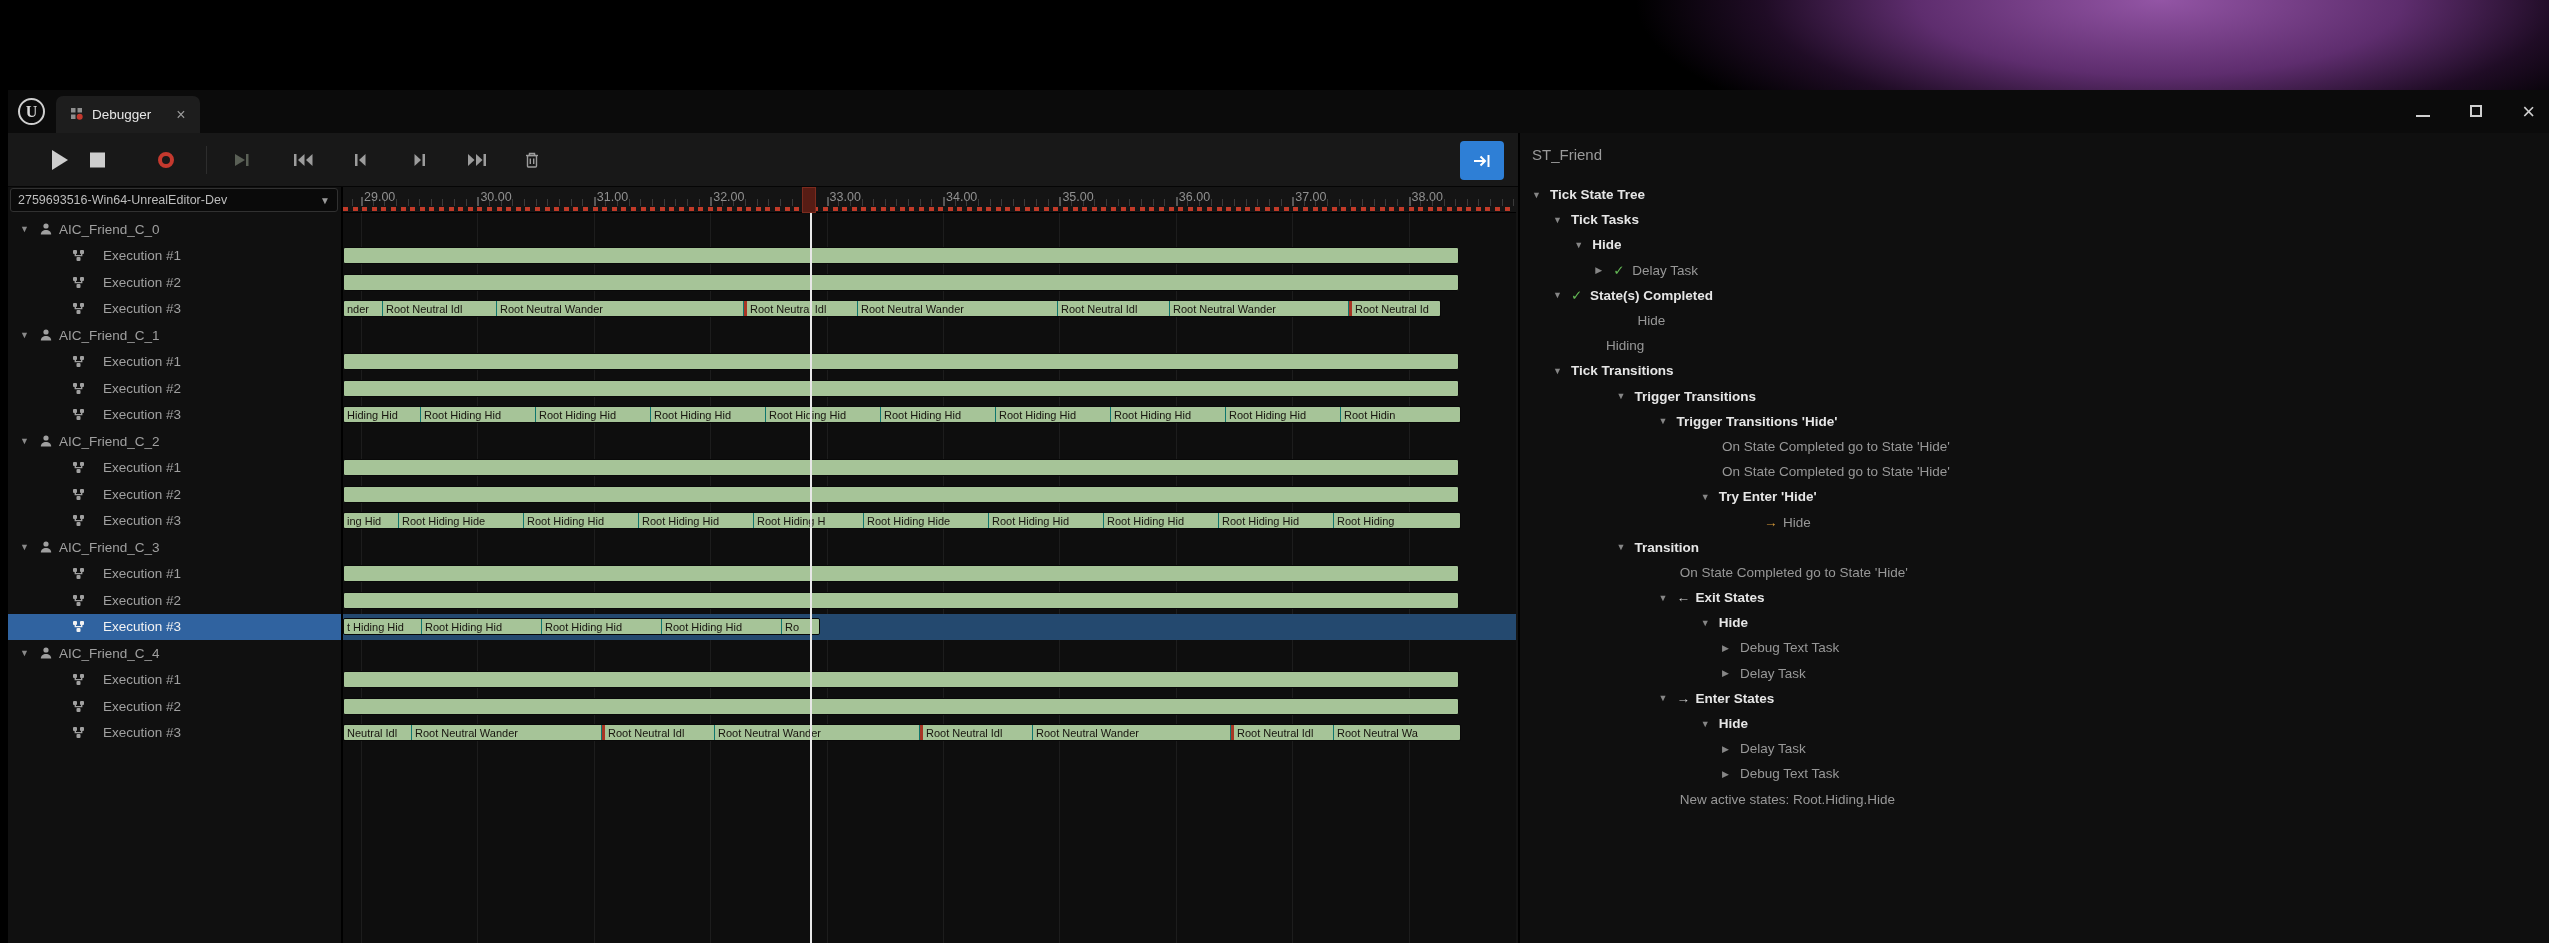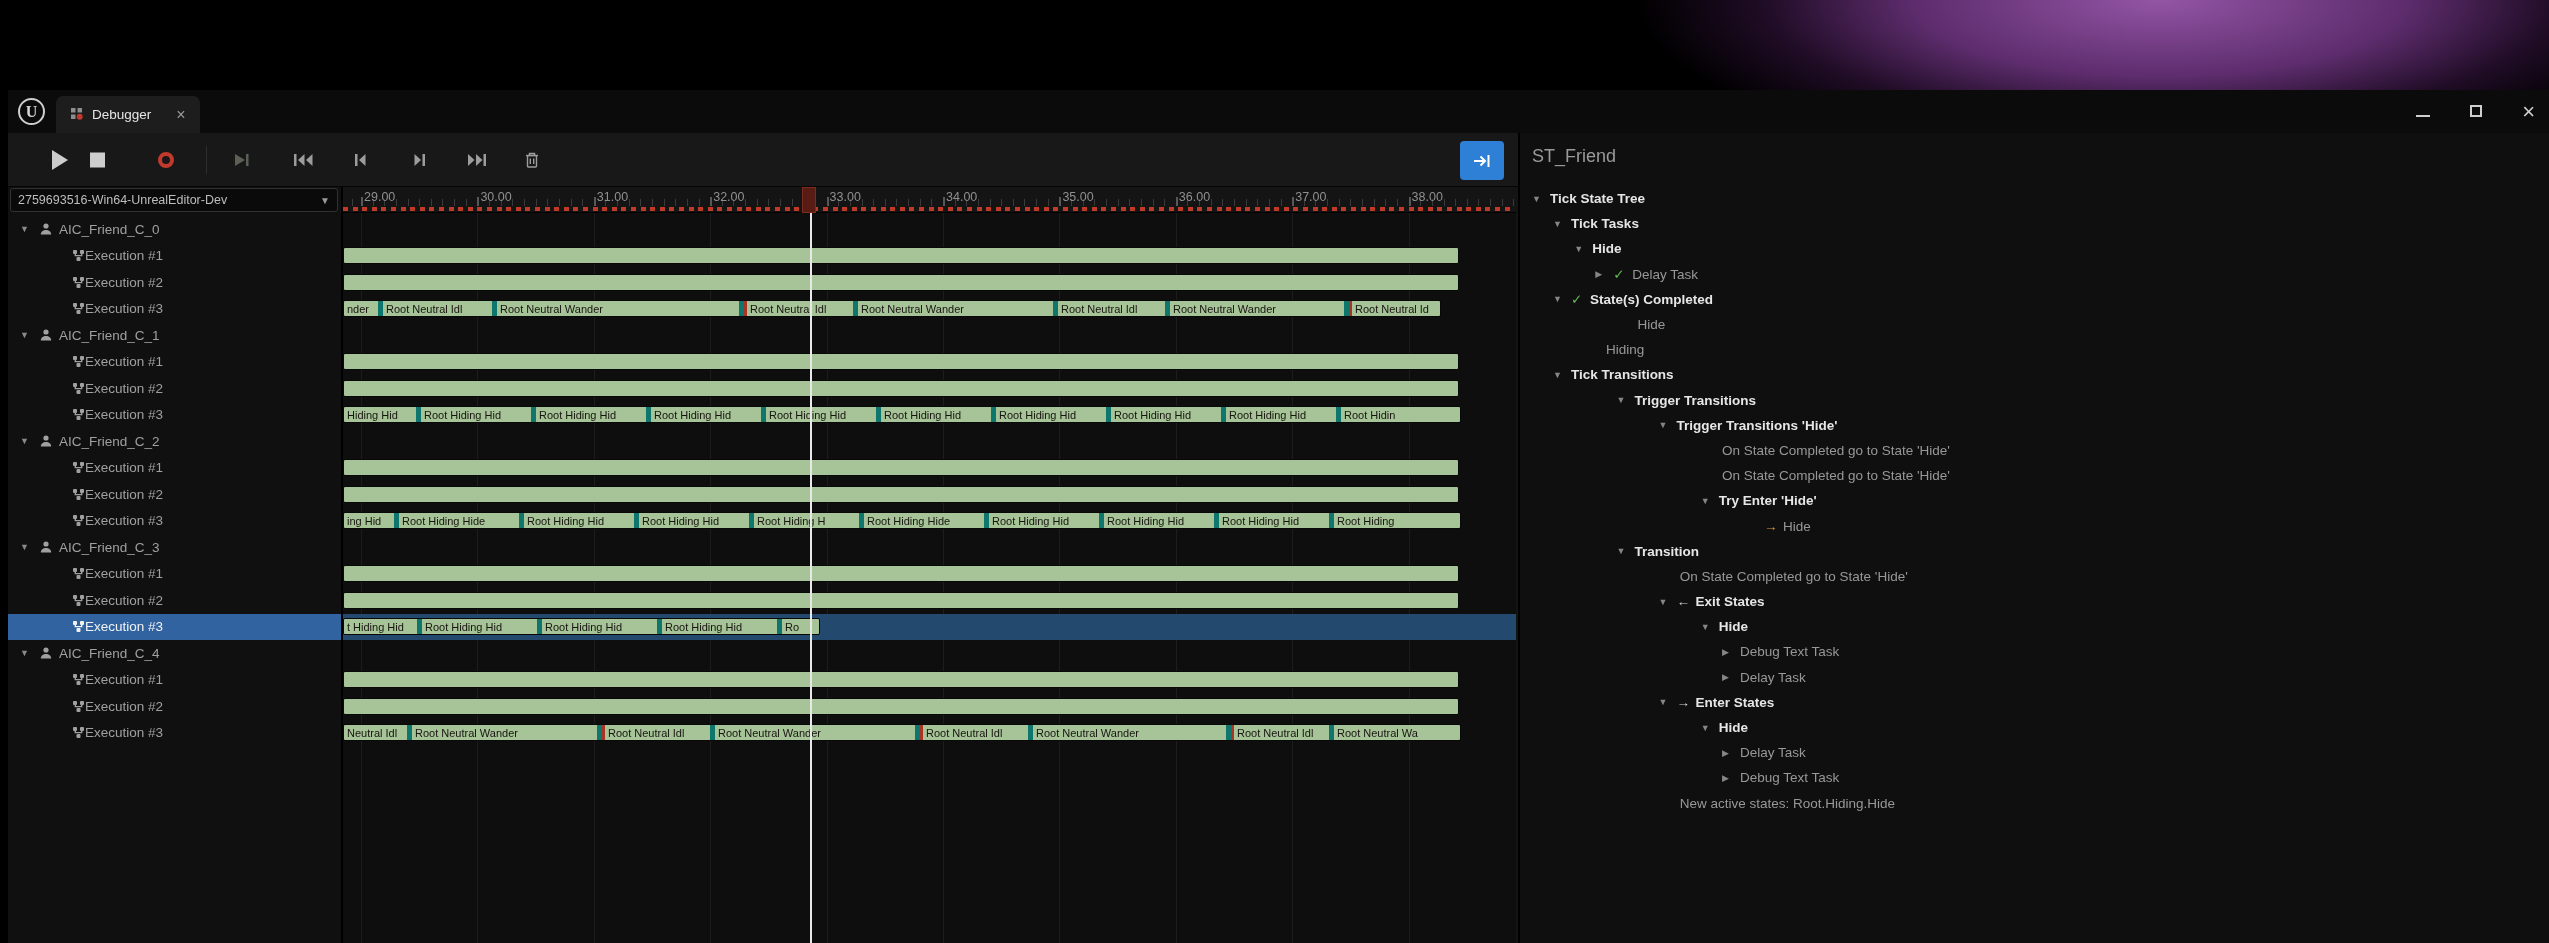--- a/index.html
+++ b/index.html
@@ -43,21 +43,21 @@
   .leftpane{width:335px;background:#101010;border-right:2px solid #000;position:relative;overflow:hidden;}
   .timeline{width:1173px;position:relative;background:#0e0e0e;overflow:hidden;}
 
   
   .dropdown{position:absolute;top:1px;left:2px;right:3px;height:24px;background:#0a0a0a;border:1px solid #313131;border-radius:3px;
             display:flex;align-items:center;justify-content:space-between;padding:0 7px;color:#bdbdbd;font-size:12.5px;white-space:nowrap;overflow:hidden;}
   .dd-chev{color:#9a9a9a;font-size:10px;margin-left:6px;}
   #lefttree{position:absolute;top:29px;left:0;right:0;}
   .trow{height:26.5px;display:flex;align-items:center;color:#a0a0a0;font-size:13.5px;white-space:nowrap;}
   .trow.group{padding-left:12px;gap:6px;}
-  .trow.exec{padding-left:64px;gap:0;}
+  .trow.exec{padding-left:64px;gap:18px;}
   .trow.sel{background:#3063a0;color:#f2f2f2;}
   .chev{color:#8a8a8a;font-size:9px;width:13px;flex-shrink:0;}
   .licon{display:flex;align-items:center;flex-shrink:0;}
 
   
   .ruler{height:26px;position:relative;background:#141414;border-bottom:1px solid #000;z-index:20;}
   .rlabel{position:absolute;top:3px;font-size:12.5px;color:#8f8f8f;}
   .minorticks{position:absolute;left:0;right:0;bottom:6px;height:7px;
               background:repeating-linear-gradient(90deg,#3a3a3a 0 1px,transparent 1px 11.64px);background-position:18px 0;}
   .mtick{position:absolute;bottom:6px;width:2px;height:9px;background:#585858;}
@@ -65,29 +65,29 @@
            background:repeating-linear-gradient(90deg,#c13a28 0 5px,transparent 5px 9.6px);}
   .scrub{position:absolute;left:459px;top:0;width:14px;height:26px;background:#571c14;border:1px solid #7c2b1e;z-index:25;}
 
   .gridline{position:absolute;top:26px;bottom:0;width:1px;background:#1d1d1d;z-index:1;}
   .playhead{position:absolute;left:467px;top:26px;bottom:0;width:2px;background:#e8e8e8;z-index:40;}
   #tracks{position:absolute;left:0;top:29px;right:0;z-index:5;}
   .trackrow{height:26.5px;position:relative;}
   .trackrow.tsel{background:#24496f;}
   .bar{position:absolute;left:0;top:4.5px;height:17px;border:1px solid #090909;border-radius:2px;display:flex;overflow:hidden;}
   .bar.plain{background:#a6c498;}
-  .seg{background:#a6c498;border-right:5px solid #0f766e;display:flex;align-items:center;overflow:hidden;flex-shrink:0;}
+  .seg{background:#a6c498;border-right:1px solid #0f766e;display:flex;align-items:center;overflow:hidden;flex-shrink:0;}
   .seg:last-child{border-right:none;}
   .seg.mark{border-left:3px solid #a83524;}
   .seg.salmon{background:#e7b7a5;}
   .segtxt{font-size:11px;color:#18150f;white-space:nowrap;padding:0 3px;}
   .diamond{width:9px;height:9px;background:#6e2318;border:1px solid #310d06;transform:rotate(45deg);margin:0 2px 0 6px;flex-shrink:0;}
 
   
-  .stlabel{margin:13px 0 0 12px;color:#9a9a9a;font-size:18px;}
+  .stlabel{margin:13px 0 0 12px;color:#9a9a9a;font-size:15px;}
   #rtree{margin-top:19px;}
   .rrow{height:25.2px;display:flex;align-items:center;font-size:13.5px;color:#989898;white-space:nowrap;}
   .rrow.b{color:#e6e6e6;font-weight:700;}
   .rchev{width:15px;margin-right:3px;color:#868686;font-size:9px;font-weight:400;flex-shrink:0;}
   .ricon{width:17px;margin-right:2px;flex-shrink:0;font-size:13.5px;font-weight:700;}
   .ricon.check{color:#62b554;}
   .ricon.arrow-orange{color:#d79a3a;}
   .ricon.arrow-left,.ricon.arrow-right{color:#d6d6d6;}
 </style>
 </head>

